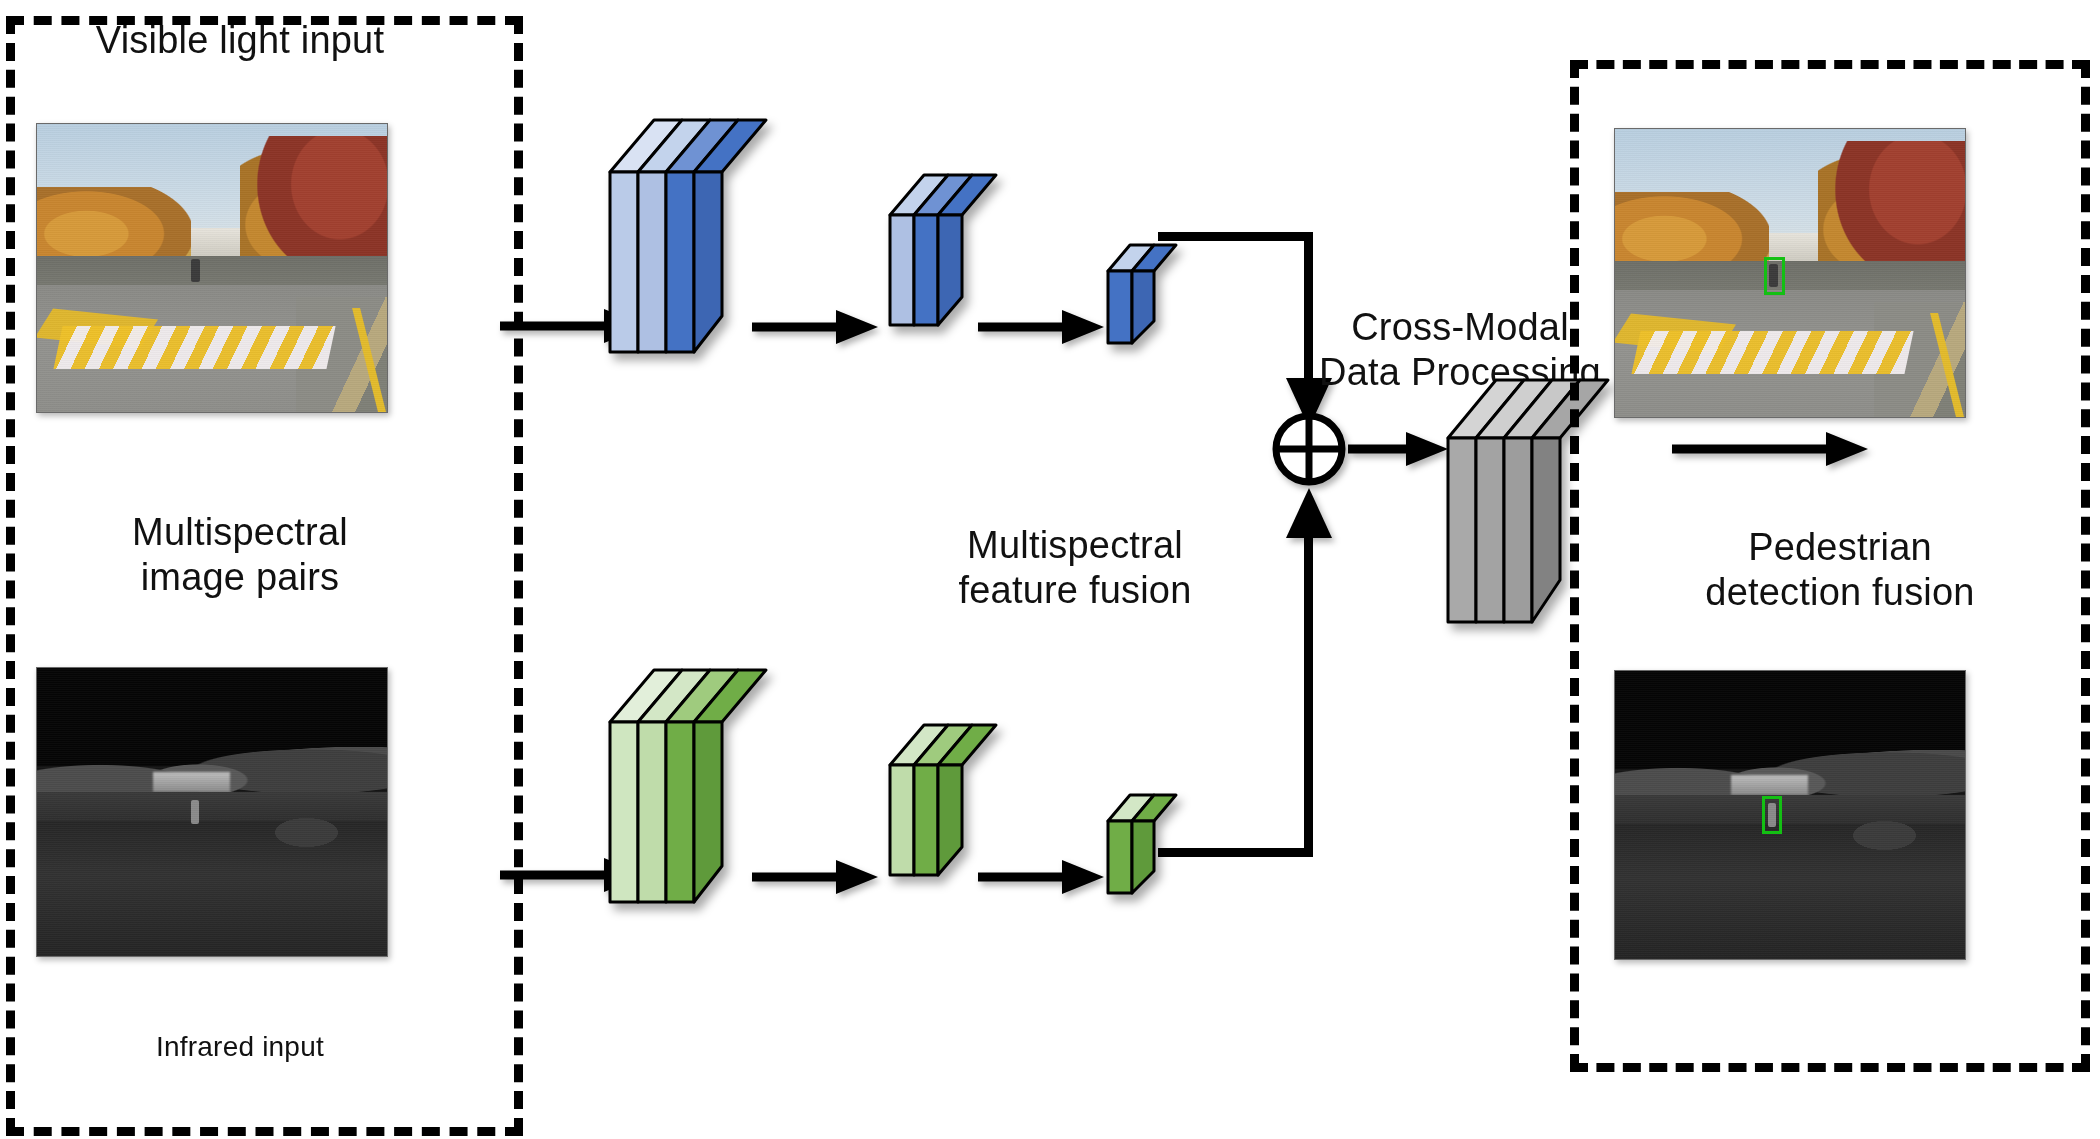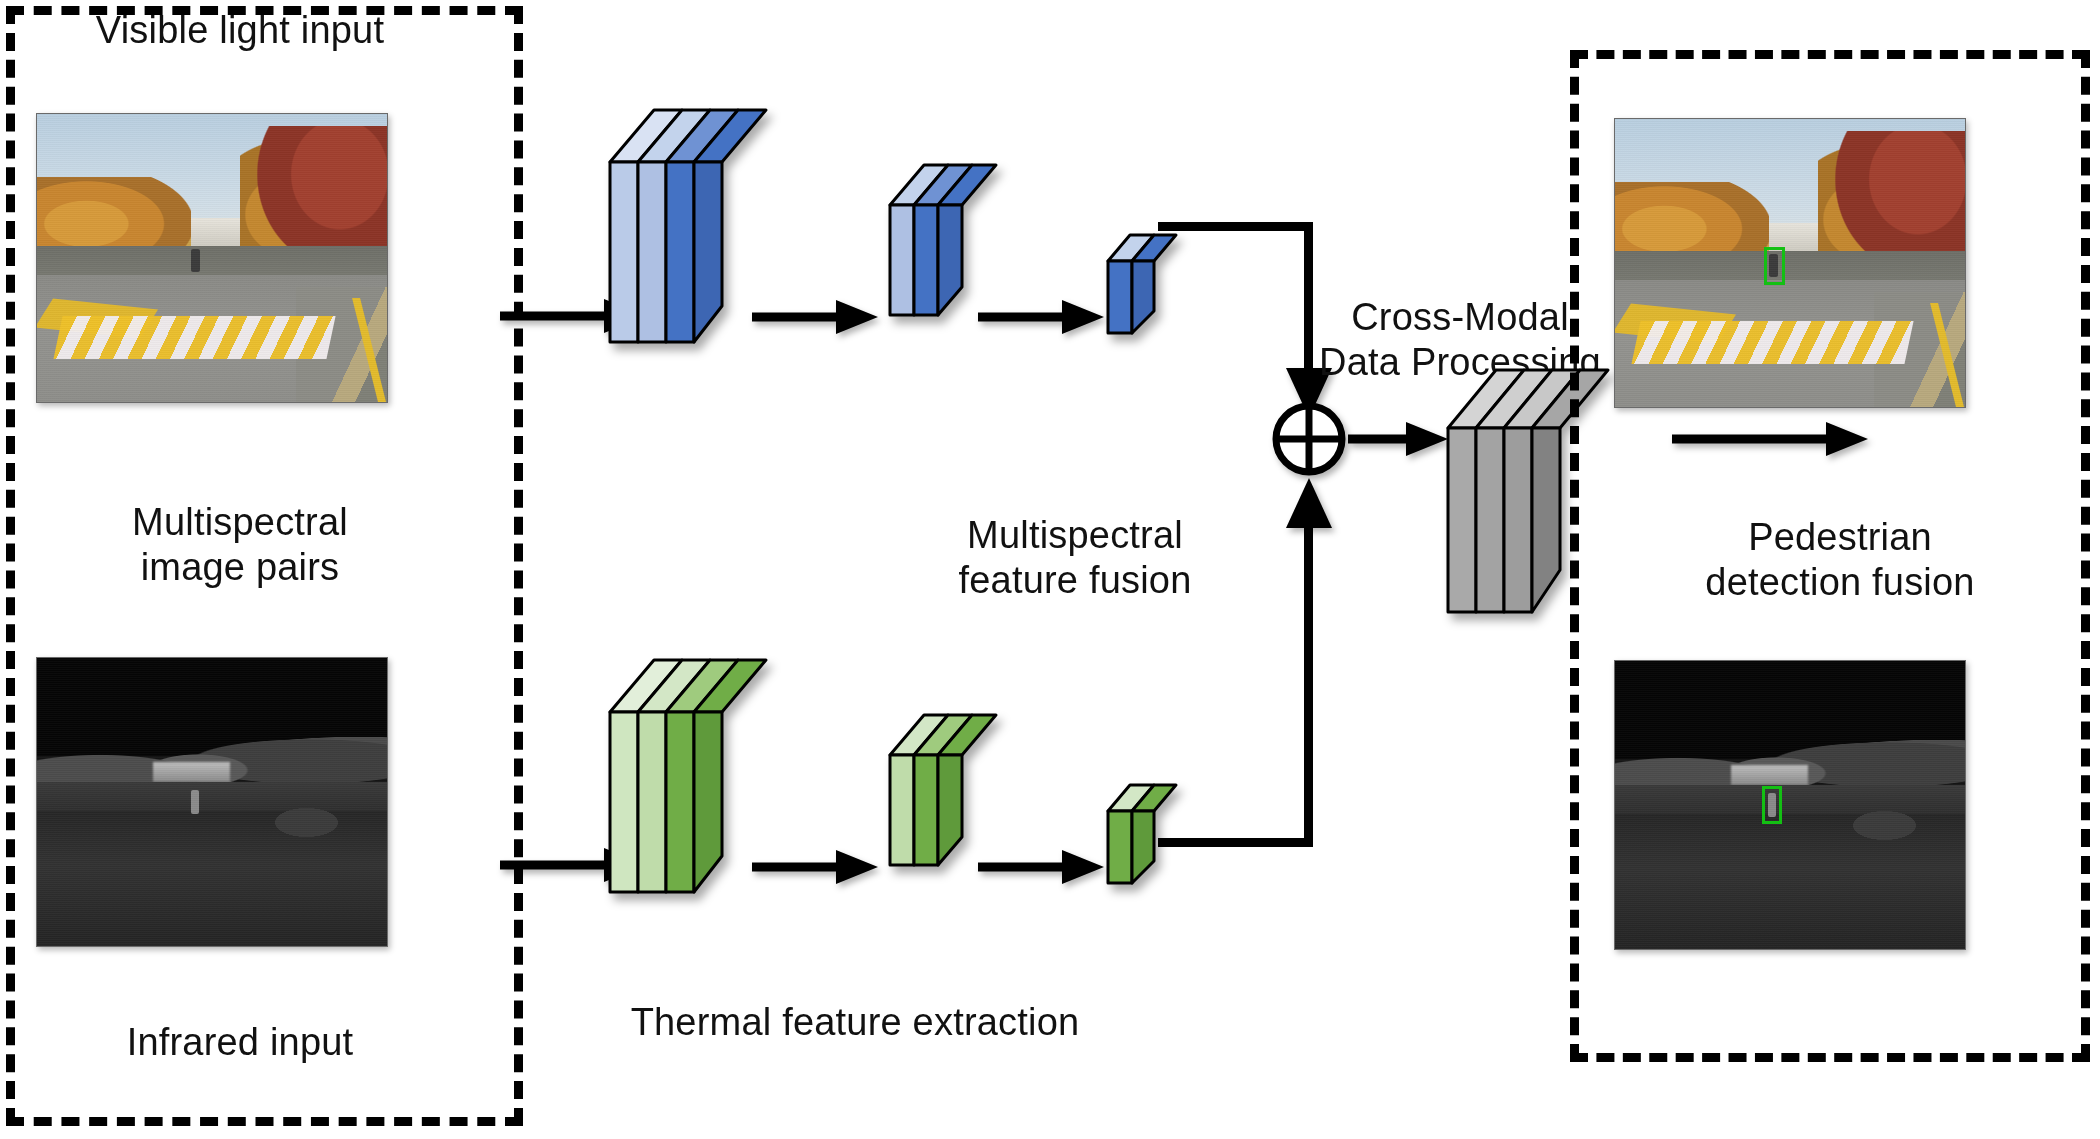--- a/index.html
+++ b/index.html
@@ -1,18 +1,18 @@
 <!DOCTYPE html>
 <html><head>
 <meta charset="utf-8">
 <style>
   html,body{margin:0;padding:0;background:#fff;}
   body{width:2100px;height:1139px;position:relative;overflow:hidden;
        font-family:"Liberation Sans","DejaVu Sans",sans-serif;color:#000;}
-  .stage{position:absolute;left:0;top:0;width:2100px;height:1114px;}
+  .stage{position:absolute;left:0;top:10px;width:2100px;height:1114px;}
 
   
   .dashbox{position:absolute;box-sizing:border-box;border:9px dashed #000;background:transparent;}
 
   
   .lbl{position:absolute;text-align:center;line-height:1.18;color:#111;
        font-weight:400;letter-spacing:.2px;white-space:pre-line;}
 
   
   .photo{position:absolute;overflow:hidden;border:1px solid #6a6a6a;
@@ -109,21 +109,21 @@
     <div class="ir-sky"></div>
     <div class="ir-trees"></div>
     <div class="ir-bldg"></div>
     <div class="ir-mid"></div>
     <div class="ir-road"></div>
     <div class="ir-bush"></div>
     <div class="ped-ir" style="left:44%;top:46%;width:2.2%;height:8%;"></div>
     <div class="grain"></div>
   </div>
 
-  <div class="lbl" style="left:20px;top:1020px;width:440px;font-size:38px;">Infrared input</div>
+  <div class="lbl" style="left:20px;top:1020px;width:440px;font-size:28px;">Infrared input</div>
 
 
   <div class="arrow" style="left:500px;top:296px;">
     <svg width="150" height="40" viewBox="0 0 150 40">
       <line x1="0" y1="20" x2="108" y2="20" stroke="#000" stroke-width="9"></line>
       <polygon points="104,3 146,20 104,37" fill="#000"></polygon>
     </svg>
   </div>
 
   <div class="stack" style="left:610px;top:110px;">
@@ -248,21 +248,20 @@
   </div>
 
   <div class="conn" style="left:1158px;top:838px;width:155px;height:9px;"></div>
   <div class="conn" style="left:1304px;top:495px;width:9px;height:352px;"></div>
   <div class="arrow" style="left:1282px;top:478px;">
     <svg width="54" height="56" viewBox="0 0 54 56">
       <polygon points="27,0 50,50 4,50" fill="#000"></polygon>
     </svg>
   </div>
 
-  <div class="lbl" style="left:575px;top:1000px;width:560px;font-size:38px;">Thermal feature extraction</div>
 
   <div class="lbl" style="left:880px;top:513px;width:390px;font-size:38px;">Multispectral
 feature fusion</div>
 
   <div class="plusnode" style="left:1268px;top:398px;">
     <svg width="82" height="82" viewBox="0 0 82 82">
       <circle cx="41" cy="41" r="33" fill="#fff" stroke="#000" stroke-width="7"></circle>
       <line x1="41" y1="5" x2="41" y2="77" stroke="#000" stroke-width="7"></line>
       <line x1="5" y1="41" x2="77" y2="41" stroke="#000" stroke-width="7"></line>
     </svg>

